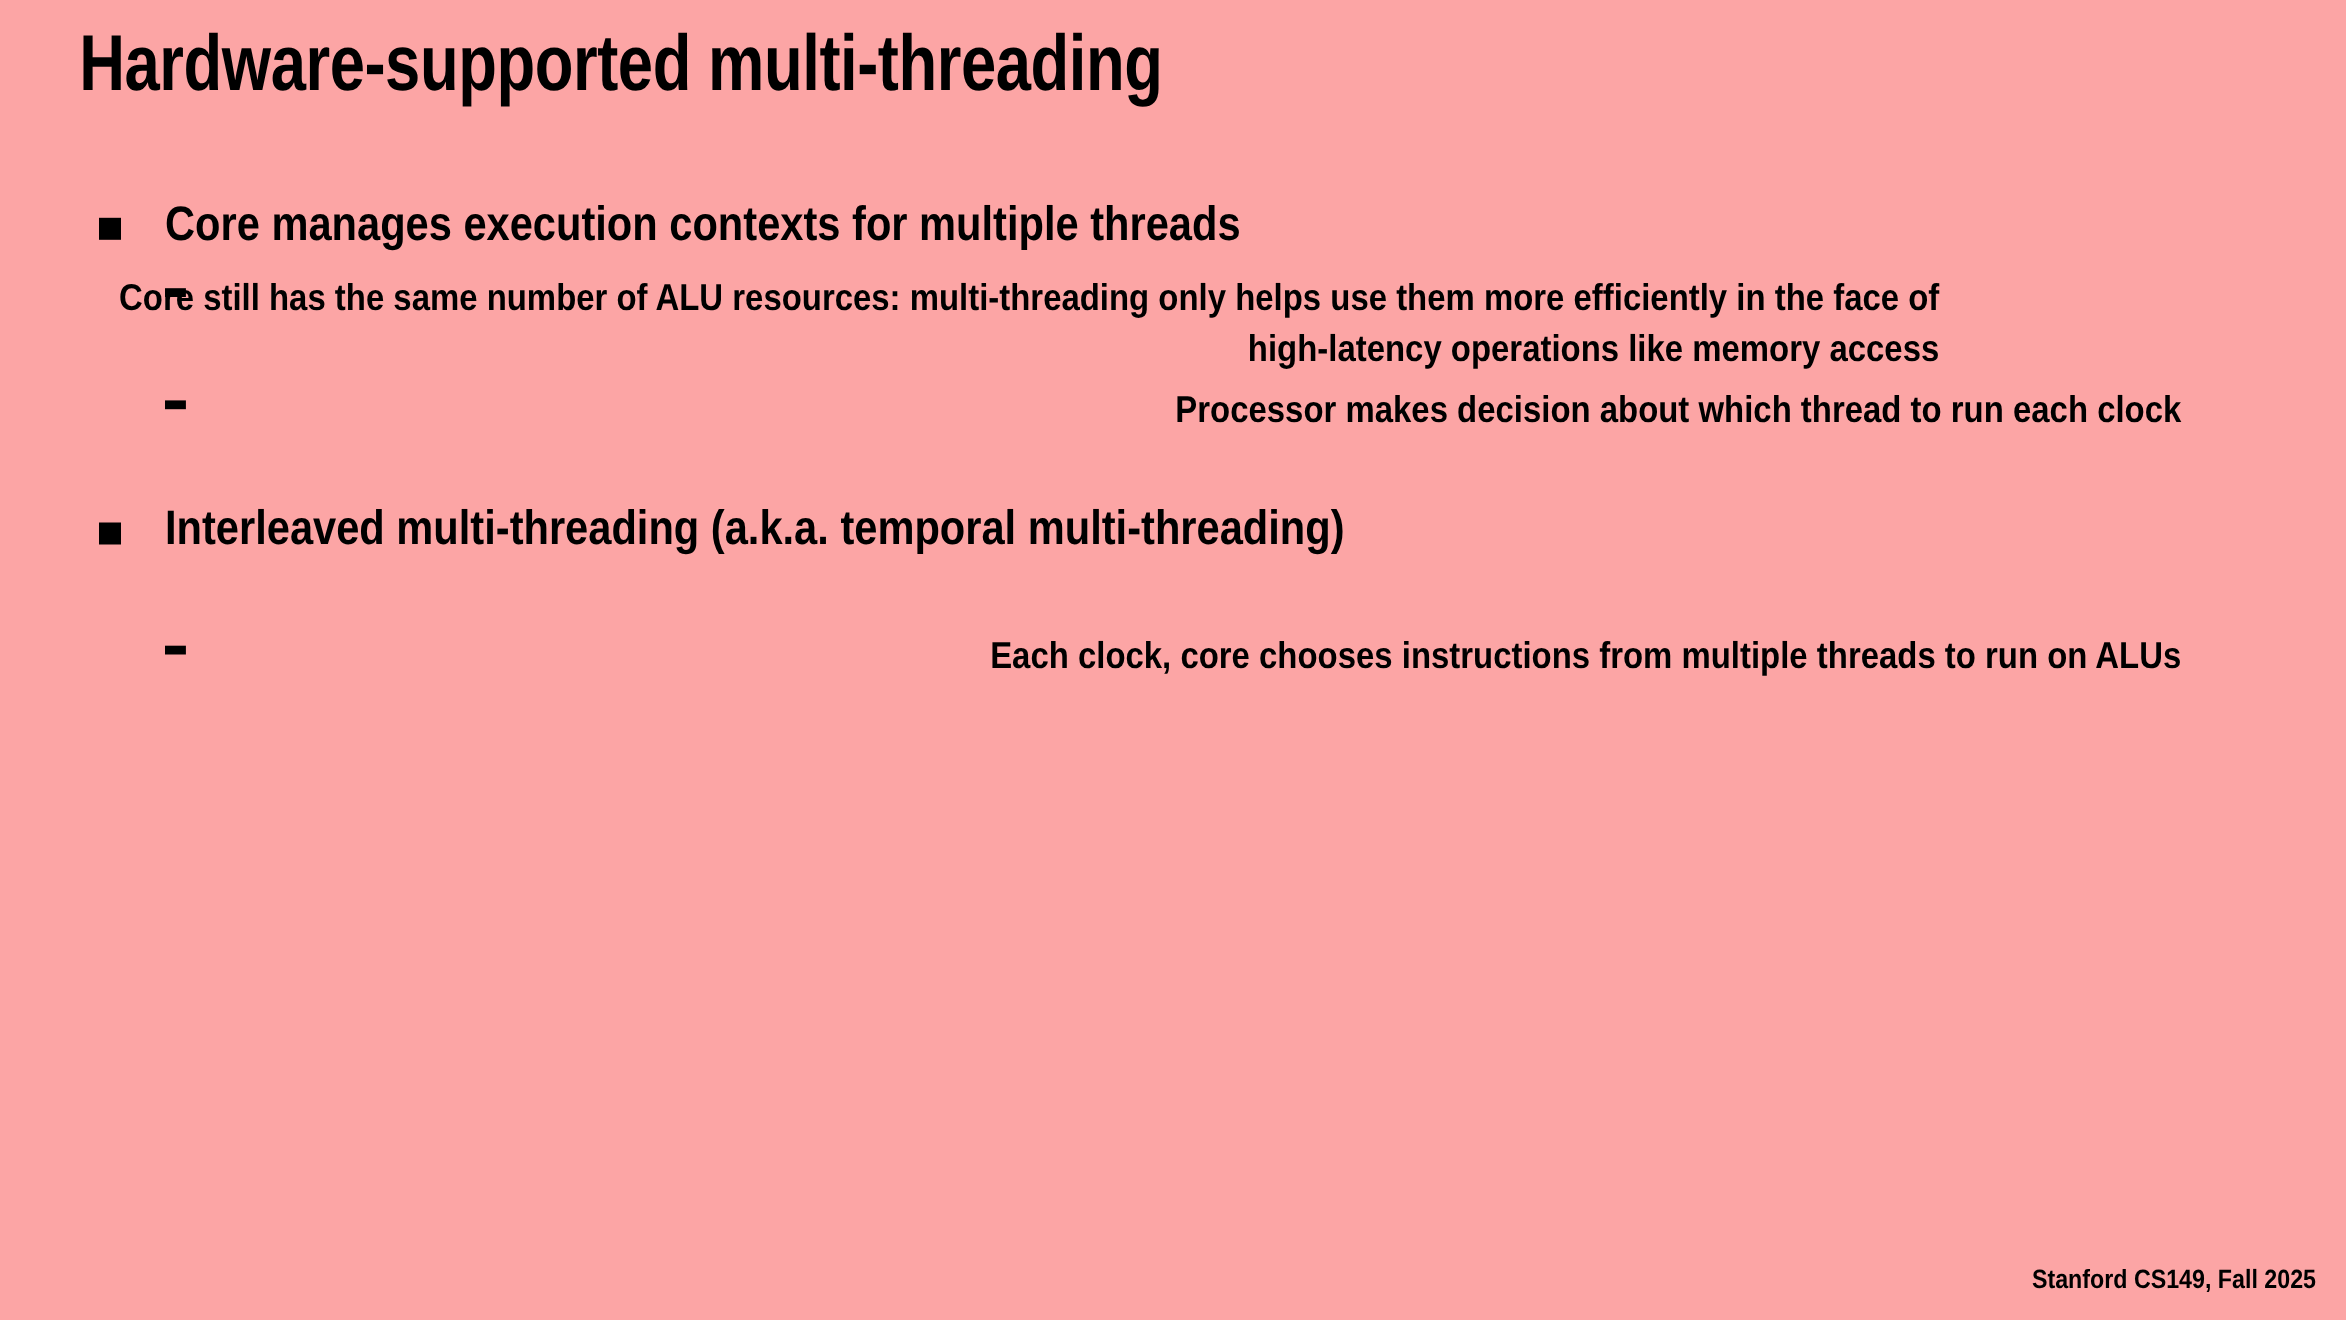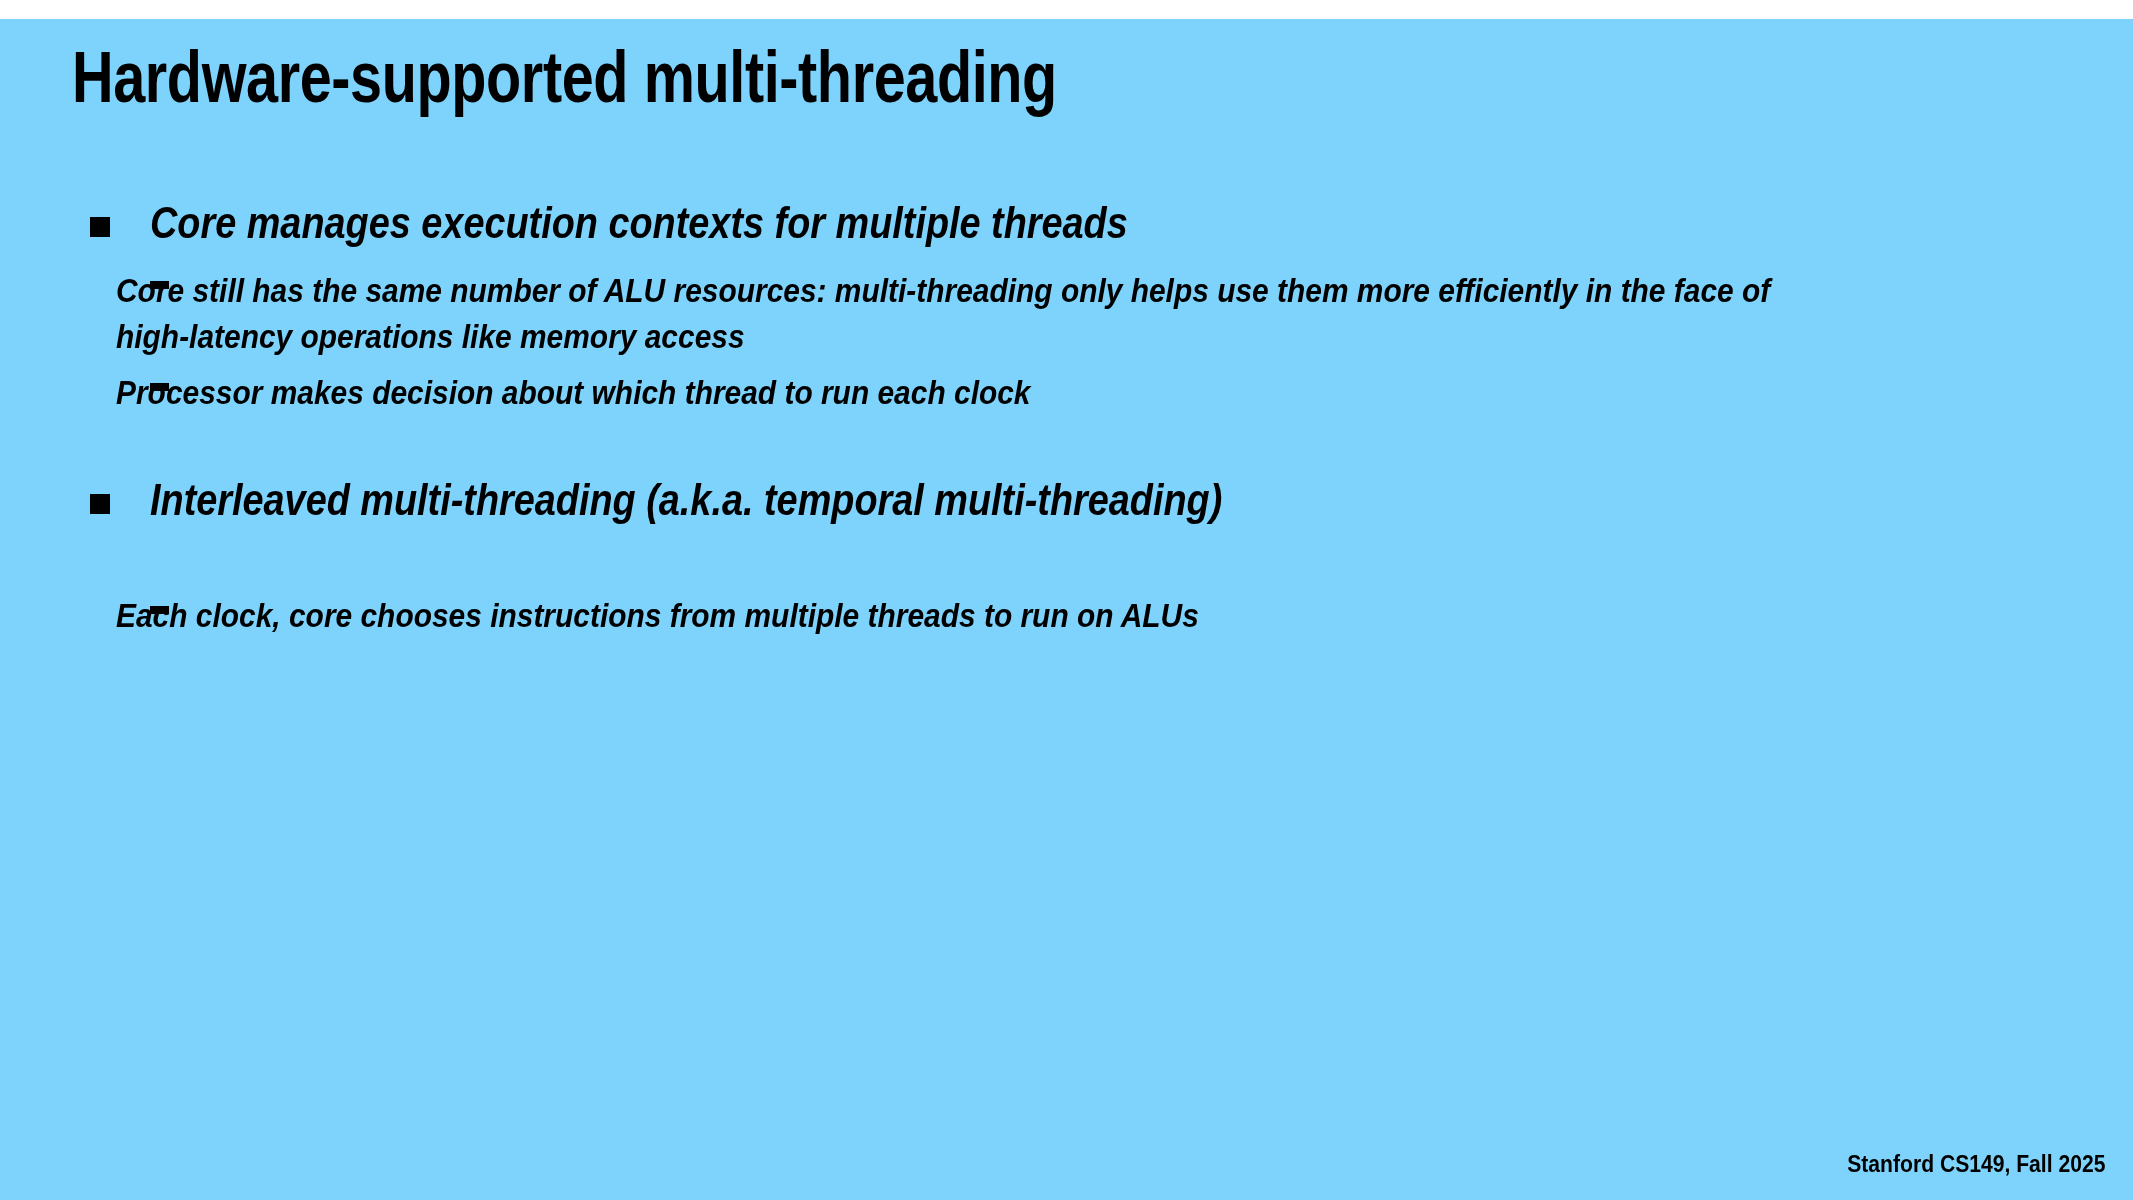--- a/index.html
+++ b/index.html
@@ -13,22 +13,21 @@
     position: relative;
     overflow: hidden;
     font-family: "Liberation Sans", "DejaVu Sans", sans-serif;
     color: #000000;
     -webkit-font-smoothing: antialiased;
   }
 
   .slide {
     position: absolute;
     inset: 0;
-    background: #7dd3fc;
-    margin-top: 19px;
+    background: #fca5a5;
   }
 
   
   .slide-title {
     position: absolute;
     left: 72px;
     top: 22px;
     font-size: 72px;
     font-weight: 700;
     letter-spacing: -0.5px;
@@ -37,21 +36,20 @@
     transform-origin: left top;
     white-space: nowrap;
   }
 
   
   .body-block {
     position: absolute;
     left: 0;
     top: 178px;
     width: 2049px;
-    font-style: italic;
   }
 
   .group { margin-bottom: 0; }
   .group + .group { margin-top: 58px; }
 
   
   .l1 {
     position: relative;
     padding-left: 150px;
     min-height: 60px;
@@ -70,22 +68,23 @@
     font-weight: 700;
     line-height: 1.18;
     transform: scaleX(0.86);
     transform-origin: left top;
     white-space: nowrap;
   }
 
   
   .l2 {
     position: relative;
-    padding-left: 116px;
+    padding-left: 91px;
     margin-top: 10px;
+    text-align: right;
   }
   .l2 .marker {
     position: absolute;
     left: 150px;
     top: 14px;
     width: 19px;
     height: 8px;
     background: #000000;
   }
   .l2 .text {

